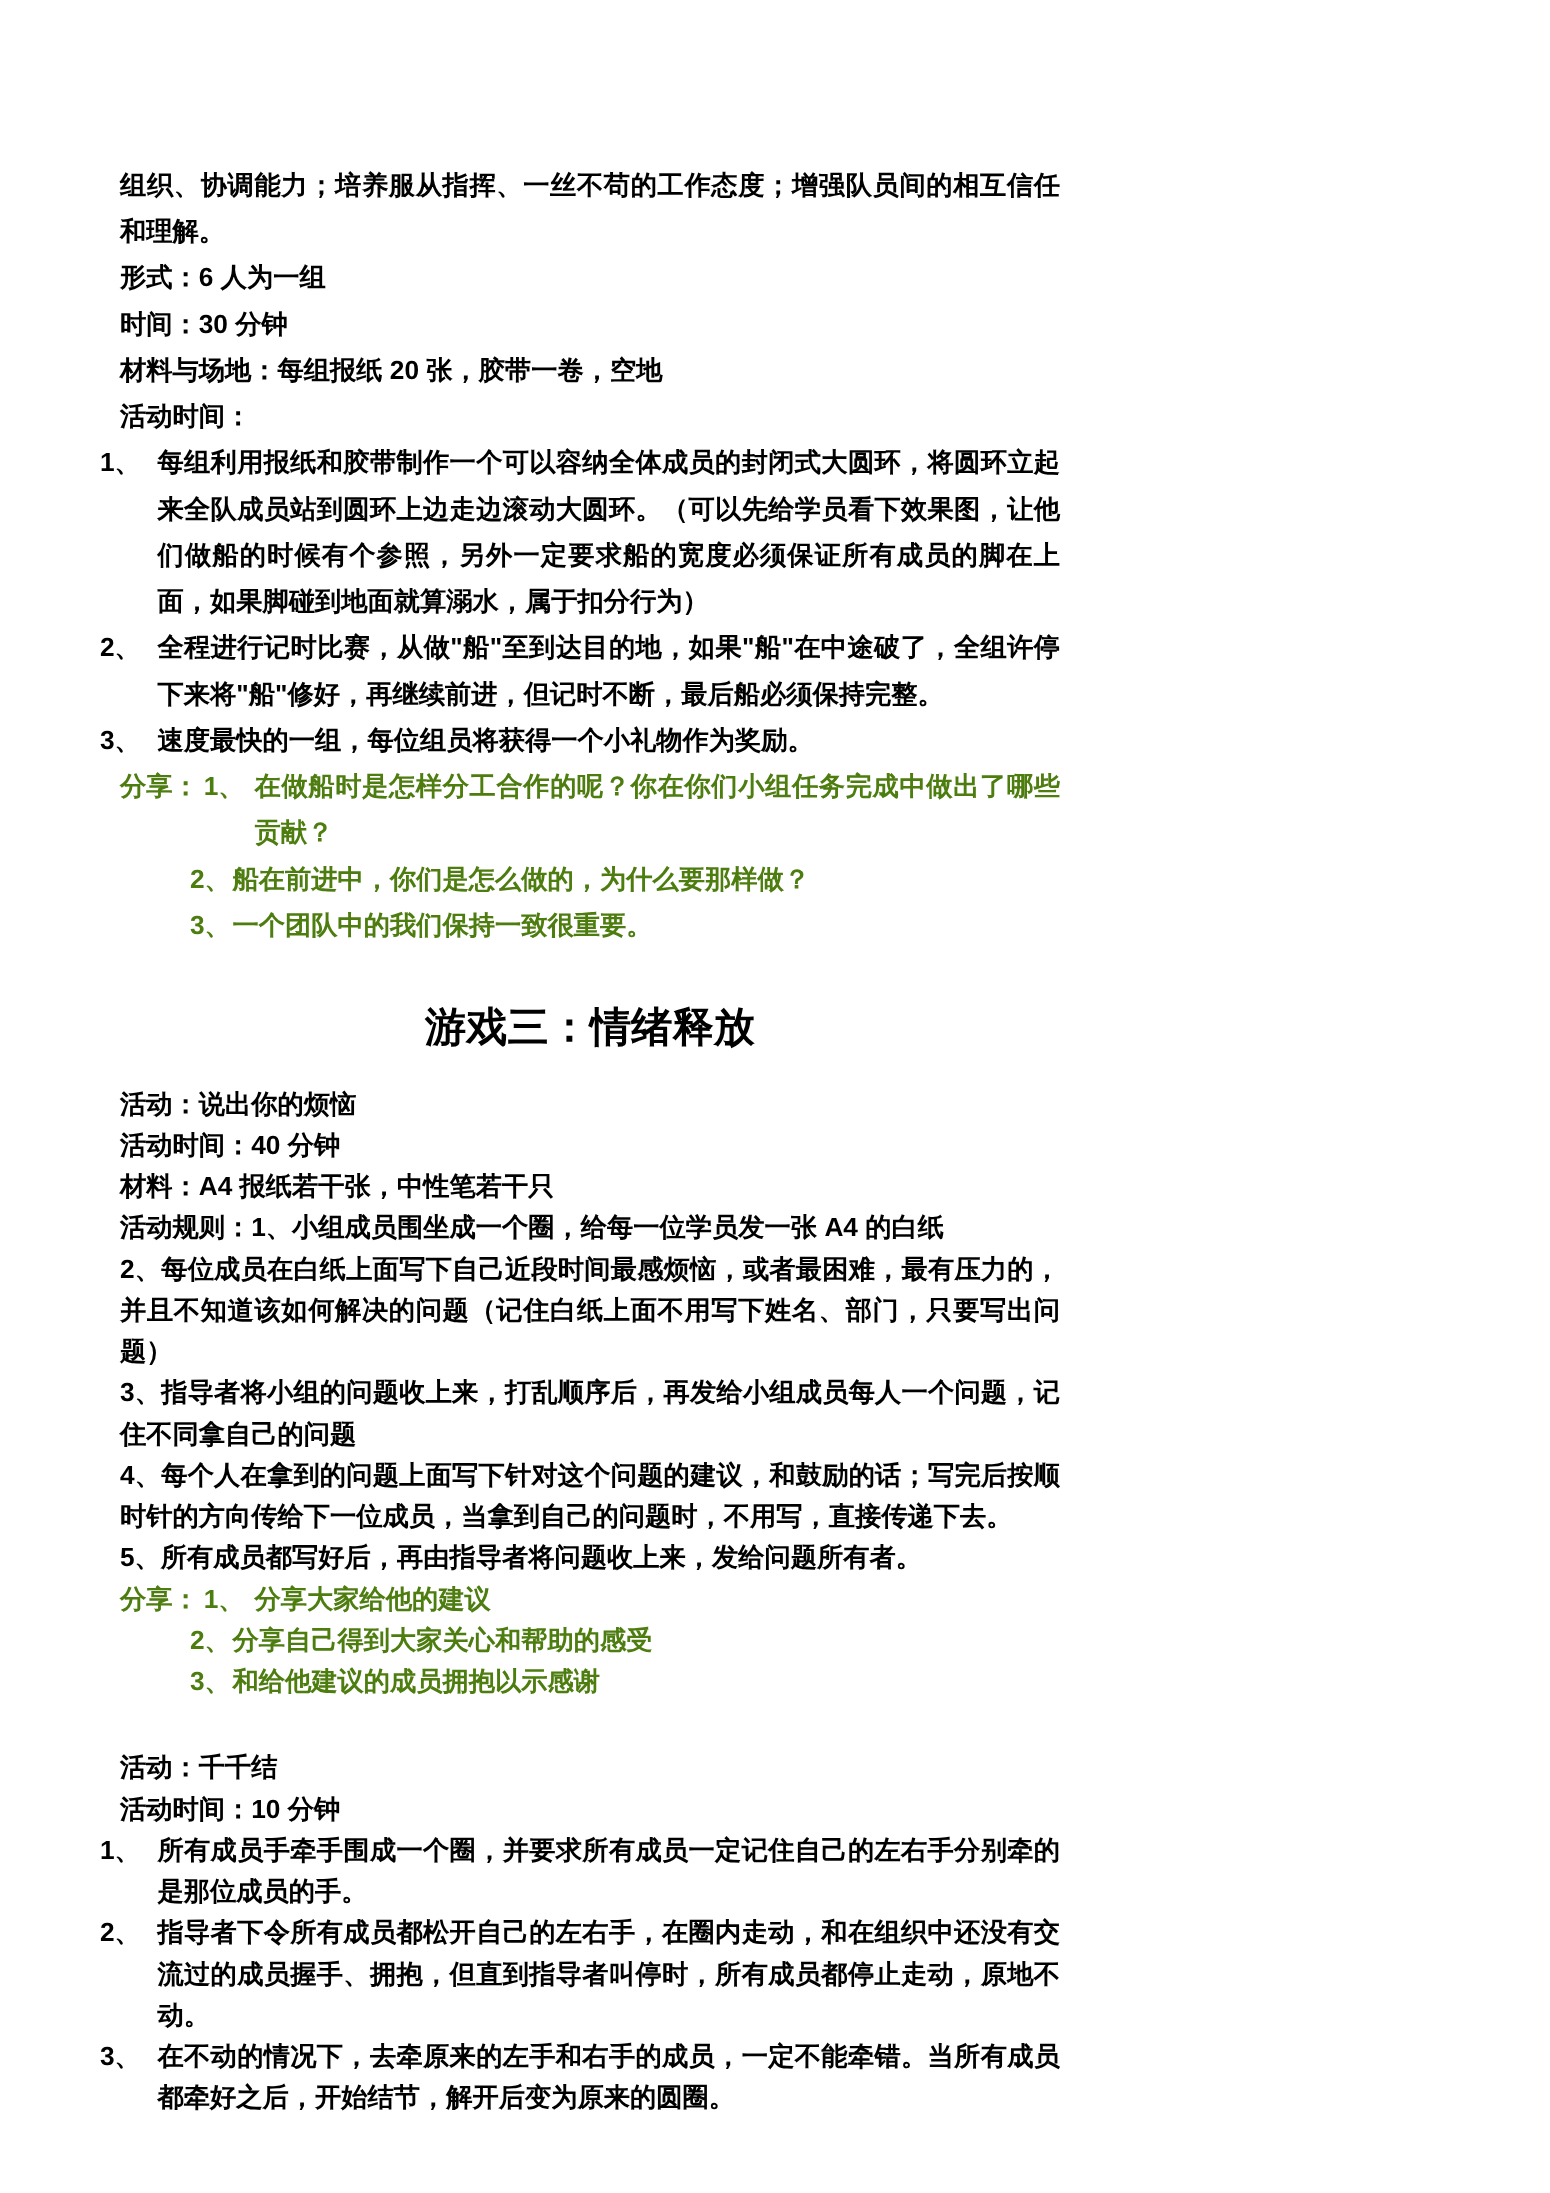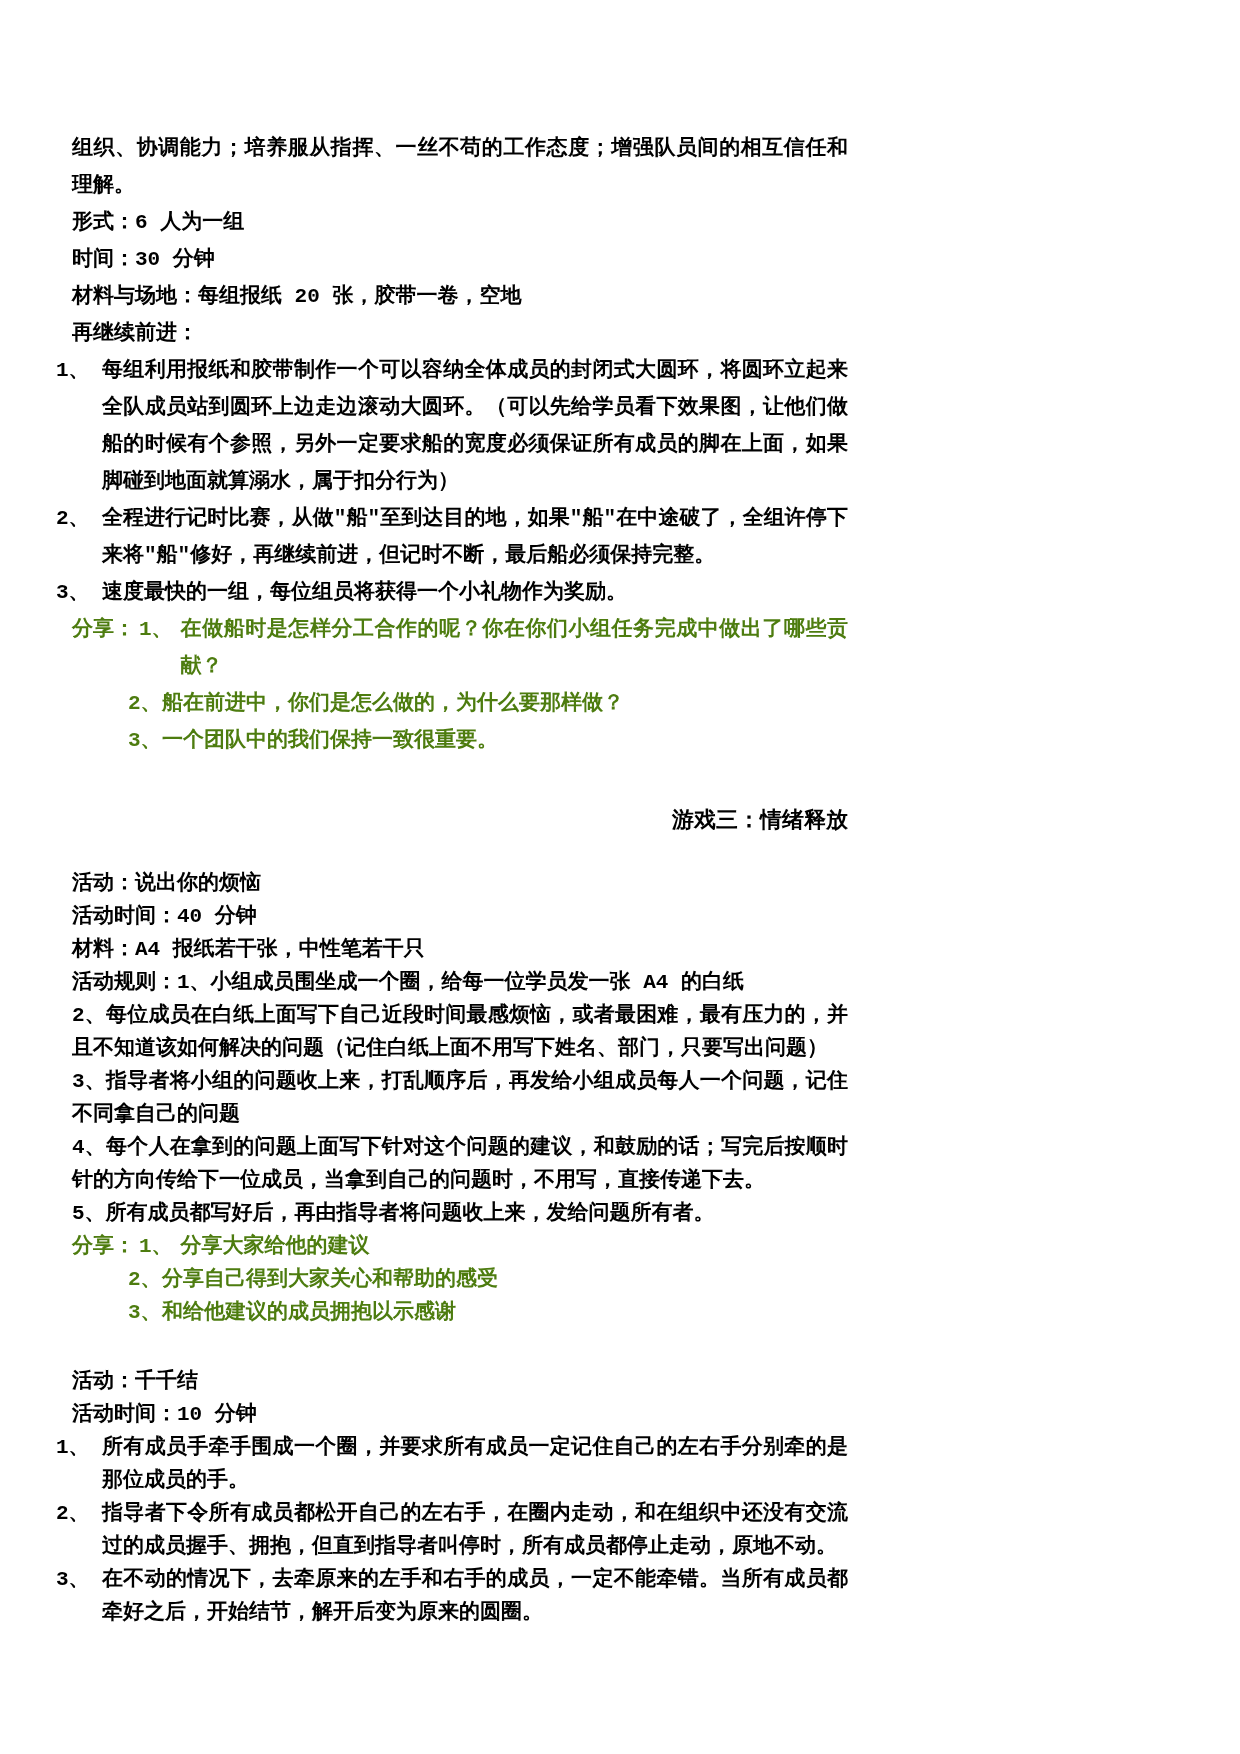--- a/index.html
+++ b/index.html
@@ -6,22 +6,22 @@
     margin: 0;
     padding: 0;
     background: #ffffff;
   }
   .page {
     position: relative;
     width: 1008px;
     height: 1754px;
     box-sizing: border-box;
     background: #ffffff;
-    padding: 130px 160px 0 72px;
-    font-family: Liberation Mono, monospace;
+    padding: 130px 160px 0 96px;
+    font-family: Liberation Sans, sans-serif;
     font-weight: bold;
     color: #000000;
     font-size: 21px;
     overflow: hidden;
   }
   
   .lead-wide  { line-height: 37px; }
   .lead-tight { line-height: 33px; }
 
   p.ln {
@@ -54,40 +54,40 @@
   .share .first .txt { flex: 1 1 auto; text-align: justify; }
   .share .sub {
     display: flex;
     margin-left: 56px;
   }
   .share .sub .num { flex: 0 0 34px; }
   .share .sub .txt { flex: 1 1 auto; text-align: justify; }
 
   h1.heading {
     margin: 44px 0 26px 0;
-    font-size: 22px;
+    font-size: 33px;
     font-weight: bold;
-    text-align: right;
+    text-align: center;
     color: #000000;
     line-height: 38px;
   }
 
   .gap-before { margin-top: 36px; }
 </style>
 </head>
 <body>
 
 <div class="page">
 
   <div class="lead-wide">
     <p class="ln">组织、协调能力；培养服从指挥、一丝不苟的工作态度；增强队员间的相互信任和理解。</p>
     <p class="ln">形式：6 人为一组</p>
     <p class="ln">时间：30 分钟</p>
     <p class="ln">材料与场地：每组报纸 20 张，胶带一卷，空地</p>
-    <p class="ln">再继续前进：</p>
+    <p class="ln">活动时间：</p>
   </div>
 
   <div class="hlist lead-wide">
     <div class="li">
       <span class="num">1、</span>
       <span class="txt">每组利用报纸和胶带制作一个可以容纳全体成员的封闭式大圆环，将圆环立起来全队成员站到圆环上边走边滚动大圆环。（可以先给学员看下效果图，让他们做船的时候有个参照，另外一定要求船的宽度必须保证所有成员的脚在上面，如果脚碰到地面就算溺水，属于扣分行为）</span>
     </div>
     <div class="li">
       <span class="num">2、</span>
       <span class="txt">全程进行记时比赛，从做"船"至到达目的地，如果"船"在中途破了，全组许停下来将"船"修好，再继续前进，但记时不断，最后船必须保持完整。</span>

